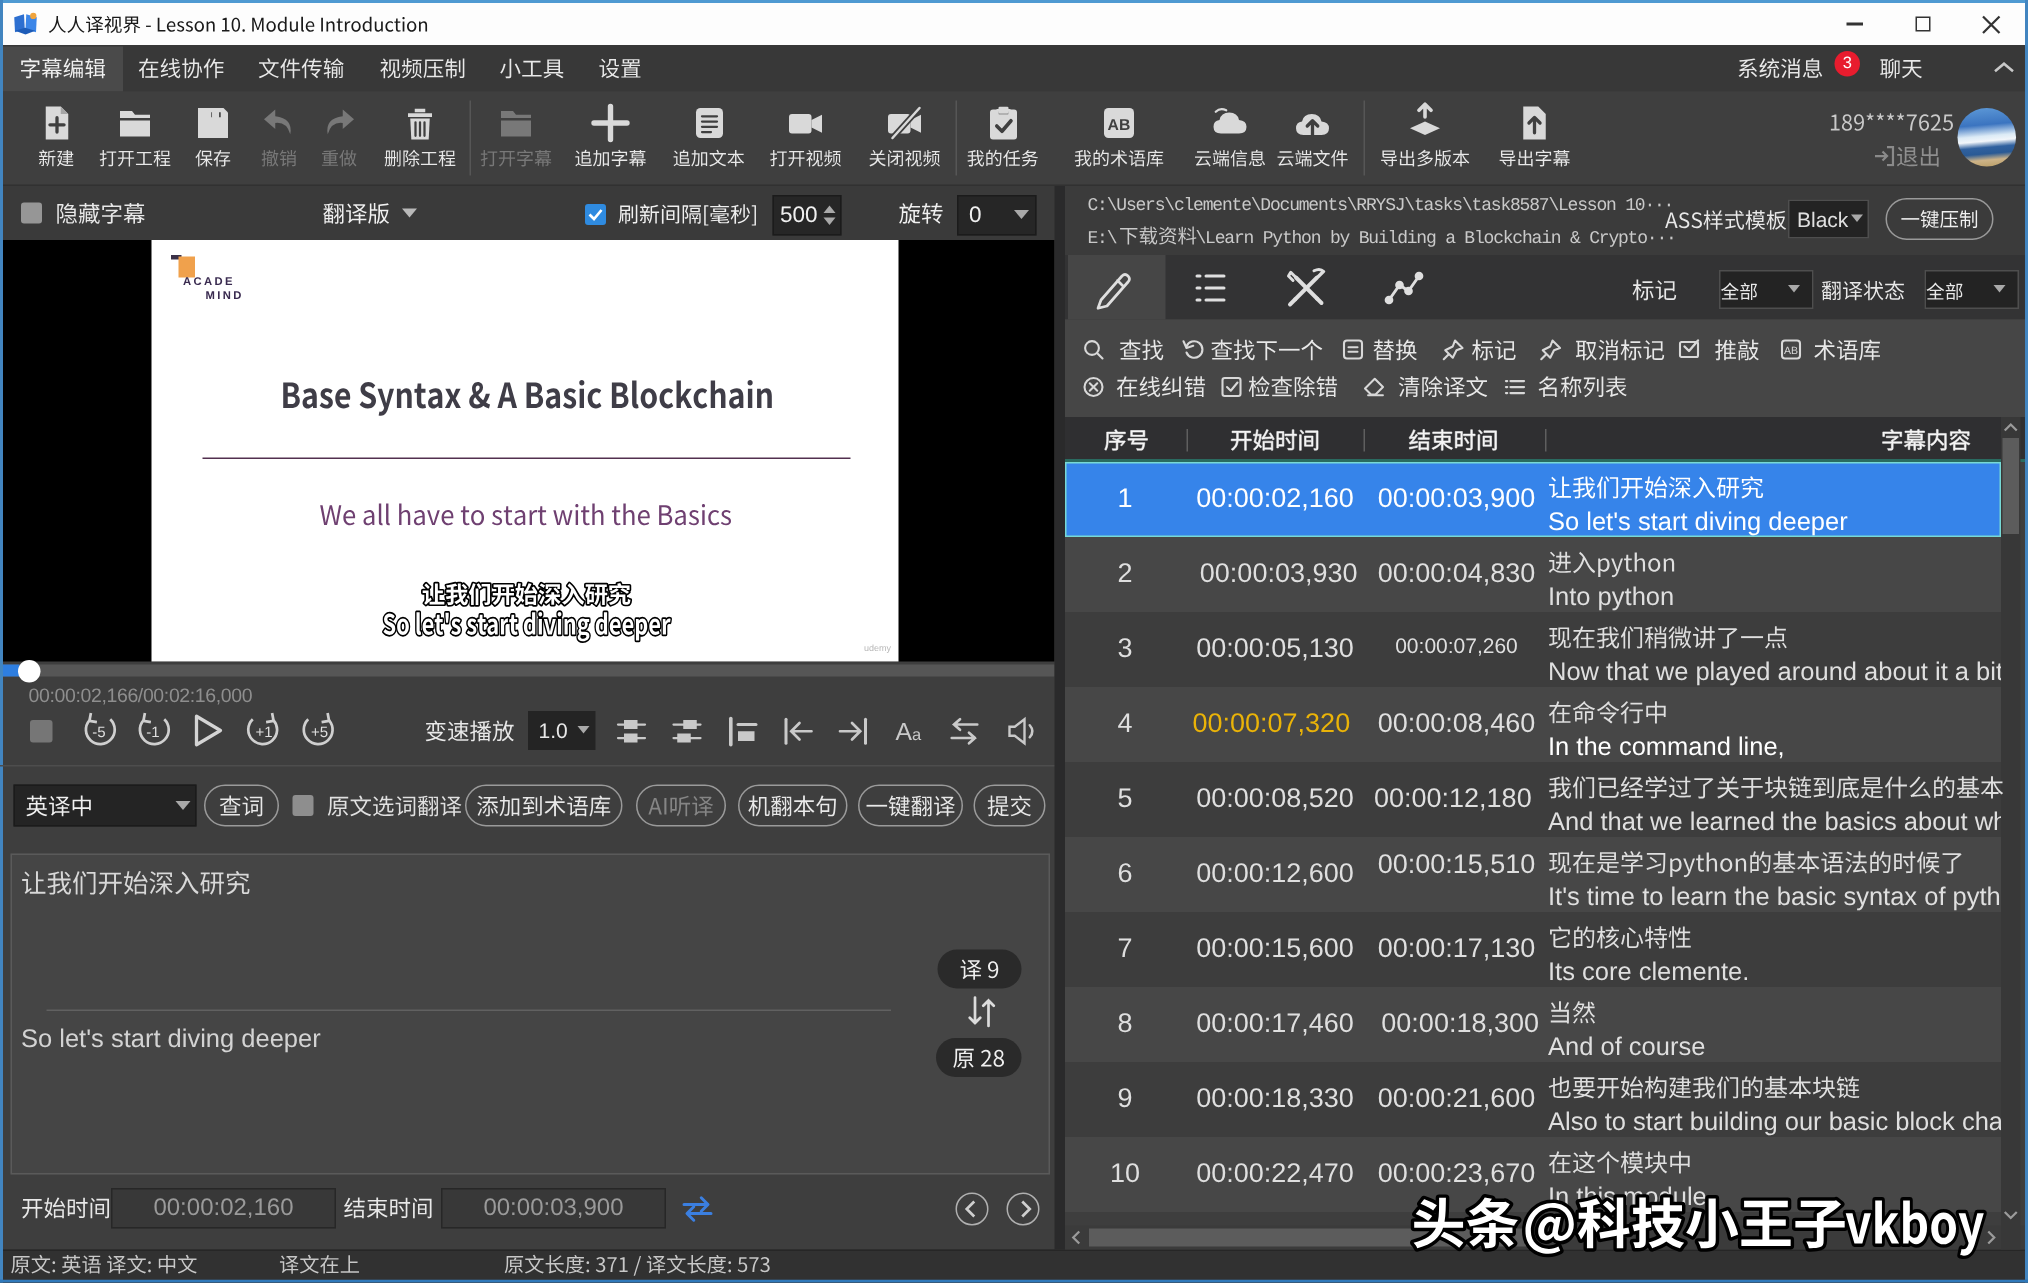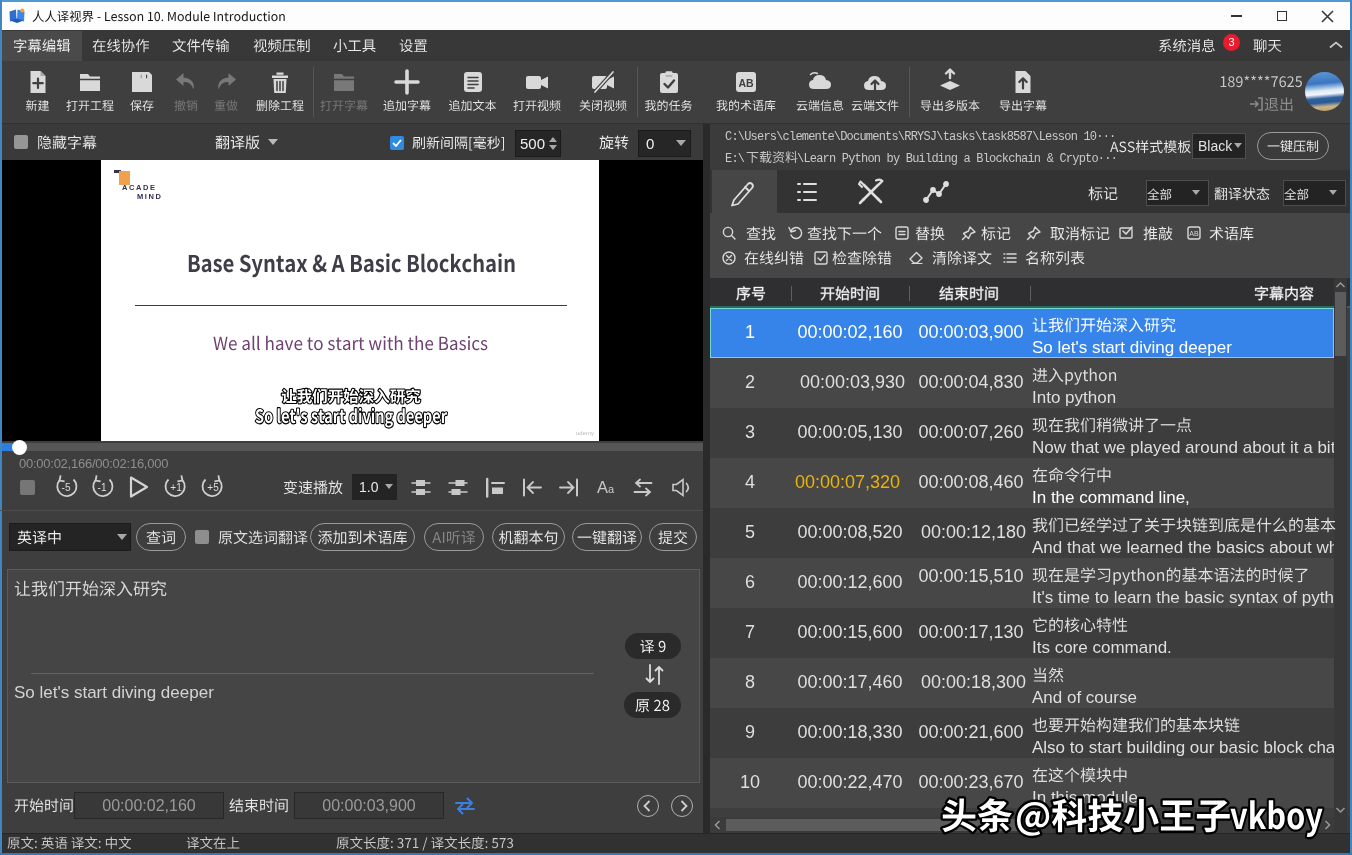--- a/index.html
+++ b/index.html
@@ -325,42 +325,42 @@
     <div class="a" style="left:206px;top:14px;width:110px;text-align:center;color:#ffffff;font-size:18px">00:00:03,900</div>
     <div class="a" style="left:322px;top:30px;width:310px;color:#ffffff;font-size:17px;white-space:nowrap">So let's start diving deeper</div>
     <div class="a" style="left:0;top:50px;width:624px;height:50px;background:#474747;"></div>
     <div class="a" style="left:20px;top:64px;width:40px;text-align:center;color:#dfdfdf;font-size:18px">2</div>
     <div class="a" style="left:85px;top:64px;width:110px;text-align:right;color:#dfdfdf;font-size:18px">00:00:03,930</div>
     <div class="a" style="left:206px;top:64px;width:110px;text-align:center;color:#dfdfdf;font-size:18px">00:00:04,830</div>
     <div class="a" style="left:322px;top:80px;width:310px;color:#dfdfdf;font-size:17px;white-space:nowrap">Into python</div>
     <div class="a" style="left:0;top:100px;width:624px;height:50px;background:#3d3d3d;"></div>
     <div class="a" style="left:20px;top:114px;width:40px;text-align:center;color:#dfdfdf;font-size:18px">3</div>
     <div class="a" style="left:85px;top:114px;width:110px;text-align:center;color:#dfdfdf;font-size:18px">00:00:05,130</div>
-    <div class="a" style="left:206px;top:114px;width:110px;text-align:center;color:#dfdfdf;font-size:18px">00:00:07,260</div>
+    <div class="a" style="left:206px;top:114px;width:110px;text-align:center;color:#dfdfdf;font-size:14px">00:00:07,260</div>
     <div class="a" style="left:322px;top:130px;width:310px;color:#dfdfdf;font-size:17px;white-space:nowrap">Now that we played around about it a bit</div>
     <div class="a" style="left:0;top:150px;width:624px;height:50px;background:#474747;"></div>
     <div class="a" style="left:20px;top:164px;width:40px;text-align:center;color:#dfdfdf;font-size:18px">4</div>
     <div class="a" style="left:85px;top:164px;width:110px;text-align:left;color:#eab308;font-size:18px">00:00:07,320</div>
     <div class="a" style="left:206px;top:164px;width:110px;text-align:center;color:#dfdfdf;font-size:18px">00:00:08,460</div>
     <div class="a" style="left:322px;top:180px;width:310px;color:#ffffff;font-size:17px;white-space:nowrap">In the command line,</div>
     <div class="a" style="left:0;top:200px;width:624px;height:50px;background:#3d3d3d;"></div>
     <div class="a" style="left:20px;top:214px;width:40px;text-align:center;color:#dfdfdf;font-size:18px">5</div>
     <div class="a" style="left:85px;top:214px;width:110px;text-align:center;color:#dfdfdf;font-size:18px">00:00:08,520</div>
-    <div class="a" style="left:206px;top:214px;width:110px;text-align:right;color:#dfdfdf;font-size:18px">00:00:12,180</div>
+    <div class="a" style="left:206px;top:214px;width:110px;text-align:left;color:#dfdfdf;font-size:18px">00:00:12,180</div>
     <div class="a" style="left:322px;top:230px;width:310px;color:#dfdfdf;font-size:17px;white-space:nowrap">And that we learned the basics about wh</div>
     <div class="a" style="left:0;top:250px;width:624px;height:50px;background:#474747;"></div>
     <div class="a" style="left:20px;top:264px;width:40px;text-align:center;color:#dfdfdf;font-size:18px">6</div>
     <div class="a" style="left:85px;top:264px;width:110px;text-align:center;color:#dfdfdf;font-size:18px">00:00:12,600</div>
     <div class="a" style="left:206px;top:258px;width:110px;text-align:center;color:#dfdfdf;font-size:18px">00:00:15,510</div>
     <div class="a" style="left:322px;top:280px;width:310px;color:#dfdfdf;font-size:17px;white-space:nowrap">It's time to learn the basic syntax of pyth</div>
     <div class="a" style="left:0;top:300px;width:624px;height:50px;background:#3d3d3d;"></div>
     <div class="a" style="left:20px;top:314px;width:40px;text-align:center;color:#dfdfdf;font-size:18px">7</div>
     <div class="a" style="left:85px;top:314px;width:110px;text-align:center;color:#dfdfdf;font-size:18px">00:00:15,600</div>
     <div class="a" style="left:206px;top:314px;width:110px;text-align:center;color:#dfdfdf;font-size:18px">00:00:17,130</div>
-    <div class="a" style="left:322px;top:330px;width:310px;color:#dfdfdf;font-size:17px;white-space:nowrap">Its core command.</div>
+    <div class="a" style="left:322px;top:330px;width:310px;color:#dfdfdf;font-size:17px;white-space:nowrap">Its core clemente.</div>
     <div class="a" style="left:0;top:350px;width:624px;height:50px;background:#474747;"></div>
     <div class="a" style="left:20px;top:364px;width:40px;text-align:center;color:#dfdfdf;font-size:18px">8</div>
     <div class="a" style="left:85px;top:364px;width:110px;text-align:center;color:#dfdfdf;font-size:18px">00:00:17,460</div>
     <div class="a" style="left:206px;top:364px;width:110px;text-align:right;color:#dfdfdf;font-size:18px">00:00:18,300</div>
     <div class="a" style="left:322px;top:380px;width:310px;color:#dfdfdf;font-size:17px;white-space:nowrap">And of course</div>
     <div class="a" style="left:0;top:400px;width:624px;height:50px;background:#3d3d3d;"></div>
     <div class="a" style="left:20px;top:414px;width:40px;text-align:center;color:#dfdfdf;font-size:18px">9</div>
     <div class="a" style="left:85px;top:414px;width:110px;text-align:center;color:#dfdfdf;font-size:18px">00:00:18,330</div>
     <div class="a" style="left:206px;top:414px;width:110px;text-align:center;color:#dfdfdf;font-size:18px">00:00:21,600</div>
     <div class="a" style="left:322px;top:430px;width:310px;color:#dfdfdf;font-size:17px;white-space:nowrap">Also to start building our basic block cha</div>

